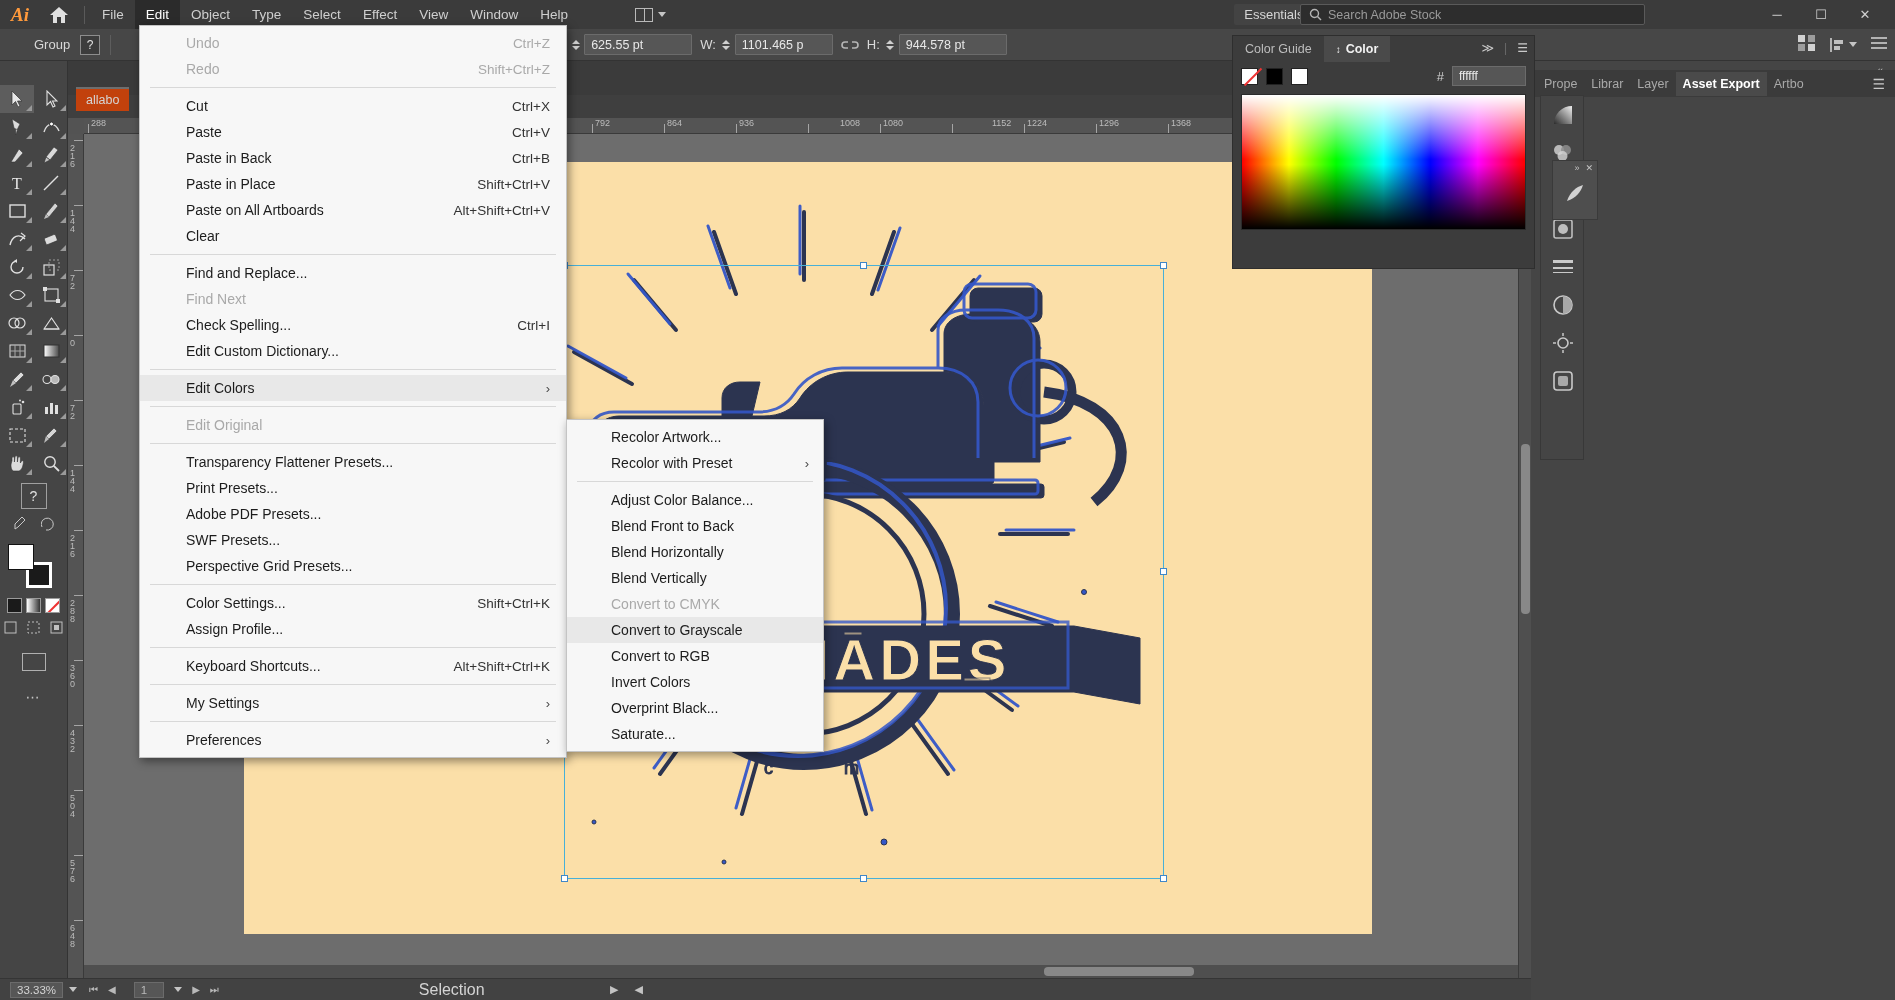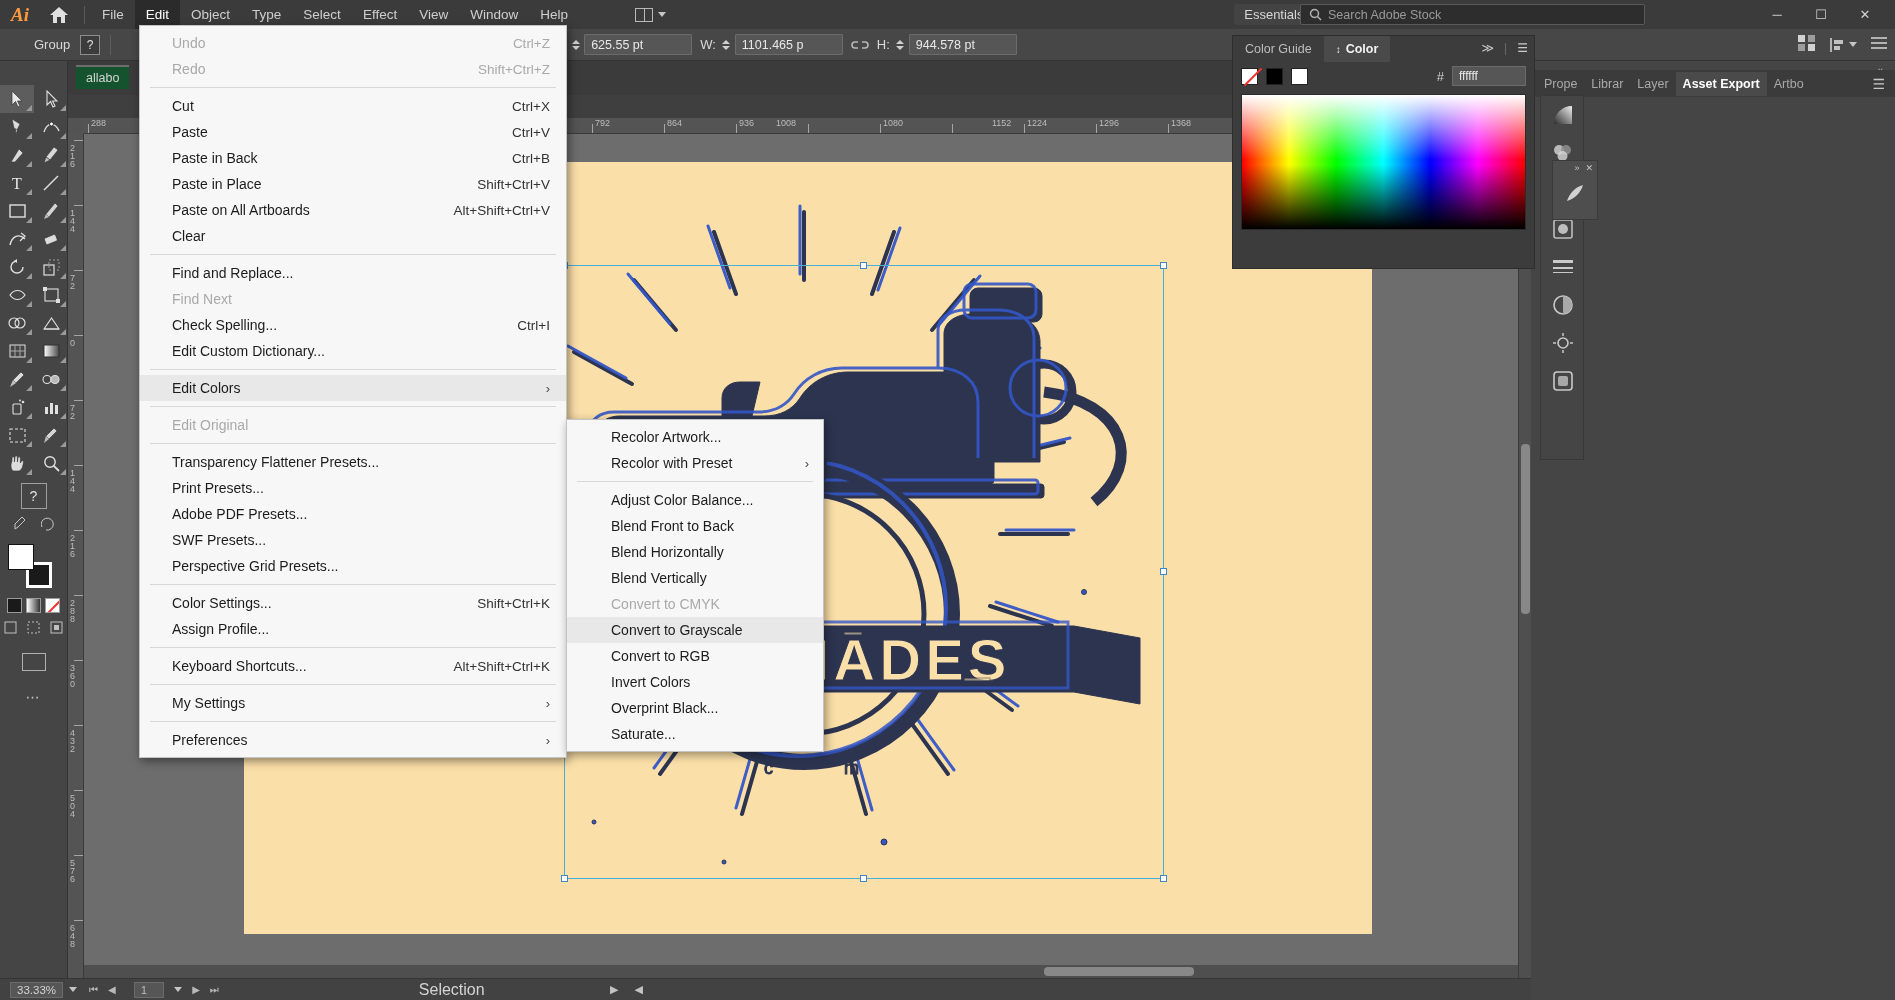--- a/index.html
+++ b/index.html
@@ -95,21 +95,21 @@
   .rnum { position: absolute; top: 0px; font-size: 9px; color: #bcbcbc; }
   .vnum { position: absolute; left: 2px; font-size: 9px; color: #bcbcbc; line-height: 8px; width: 9px; word-break: break-all; }
   .vtick { position: absolute; right: 0; height: 1px; width: 5px; background: #8e8e8e; }
   .vtick.maj { width: 9px; background: #a5a5a5; }
 
   
   .tabbar {
     position: absolute; top: 61px; left: 68px; width: 1463px; height: 57px; background: #3f3f3f;
   }
   .doctab {
-    position: absolute; top: 4px; left: 8px; height: 24px; background: #14532d;
+    position: absolute; top: 26px; left: 8px; height: 24px; background: #c2410c;
     display: flex; align-items: center; padding: 0 10px; font-size: 12.5px; color: #d5d5d5;
     border-top: 2px solid #6e6e6e;
   }
   .tab-strip { position:absolute; top:0; left:0; width:1463px; height:34px; background:#3b3b3b; }
 
   
   .toolbar {
     position: absolute; top: 61px; left: 0; width: 68px; height: 939px;
     background: #454545; border-right: 1px solid #333;
     padding-top: 24px;
@@ -220,21 +220,21 @@
   .dbl-arrow { position: absolute; top: 64px; right: 12px; color: #c2c2c2; font-size: 11px; }
 
   
   .editmenu {
     position: absolute; left: 139px; top: 25px; width: 428px;
     background: #f7f7f7; border: 1px solid #c4c4c4;
     box-shadow: 2px 3px 9px rgba(0,0,0,0.45);
     padding: 4px 0; z-index: 50;
   }
   .mi {
-    display: flex; align-items: center; height: 26px; padding: 0 16px 0 32px;
+    display: flex; align-items: center; height: 26px; padding: 0 16px 0 46px;
     font-size: 14px; color: #1c1c1c; position: relative; white-space: nowrap;
   }
   .mi.disabled { color: #a9a9a9; }
   .mi.hl { background: #e8e8e8; }
   .mi .sc { margin-left: auto; font-size: 13.5px; color: #333; padding-left: 26px; }
   .mi.disabled .sc { color: #a9a9a9; }
   .mi .arrow { margin-left: auto; font-size: 13px; color: #4a4a4a; }
   .msep { height: 1px; background: #d8d8d8; margin: 5px 10px; }
 
   
@@ -341,21 +341,21 @@
     <div class="stepper">
         <i class="up"></i>
         <i class="dn"></i>
       </div>
     <div class="field" style="width:108px">625.55 pt</div>
     <span class="axis-lbl">W:</span>
     <div class="stepper">
         <i class="up"></i>
         <i class="dn"></i>
       </div>
-    <div class="field" style="width:108px">1101.465 p</div>
+    <div class="field" style="width:98px">1101.465 p</div>
     <div style="width:34px;display:flex;justify-content:center">
       <svg width="22" height="12" viewBox="0 0 22 12">
           <path d="M3 6a3 3 0 013-3h3" fill="none" stroke="#b6b6b6" stroke-width="1.6"></path>
           <path d="M19 6a3 3 0 00-3-3h-3" fill="none" stroke="#b6b6b6" stroke-width="1.6"></path>
           <path d="M3 6a3 3 0 003 3h3" fill="none" stroke="#b6b6b6" stroke-width="1.6"></path>
           <path d="M19 6a3 3 0 01-3 3h-3" fill="none" stroke="#b6b6b6" stroke-width="1.6"></path>
         </svg>
     </div>
     <span class="axis-lbl" style="margin-left:0">H:</span>
     <div class="stepper">
@@ -624,21 +624,21 @@
       <div class="rnum" style="left:367px">648</div>
     <div class="rtick maj" style="left:436px"></div>
       <div class="rnum" style="left:439px">720</div>
     <div class="rtick maj" style="left:508px"></div>
       <div class="rnum" style="left:511px">792</div>
     <div class="rtick maj" style="left:580px"></div>
       <div class="rnum" style="left:583px">864</div>
     <div class="rtick maj" style="left:652px"></div>
       <div class="rnum" style="left:655px">936</div>
     <div class="rtick maj" style="left:724px"></div>
-      <div class="rnum" style="left:692px">1008</div>
+      <div class="rnum" style="left:756px">1008</div>
     <div class="rtick maj" style="left:796px"></div>
       <div class="rnum" style="left:799px">1080</div>
     <div class="rtick maj" style="left:868px"></div>
       <div class="rnum" style="left:908px">1152</div>
     <div class="rtick maj" style="left:940px"></div>
       <div class="rnum" style="left:943px">1224</div>
     <div class="rtick maj" style="left:1012px"></div>
       <div class="rnum" style="left:1015px">1296</div>
     <div class="rtick maj" style="left:1084px"></div>
       <div class="rnum" style="left:1087px">1368</div>

